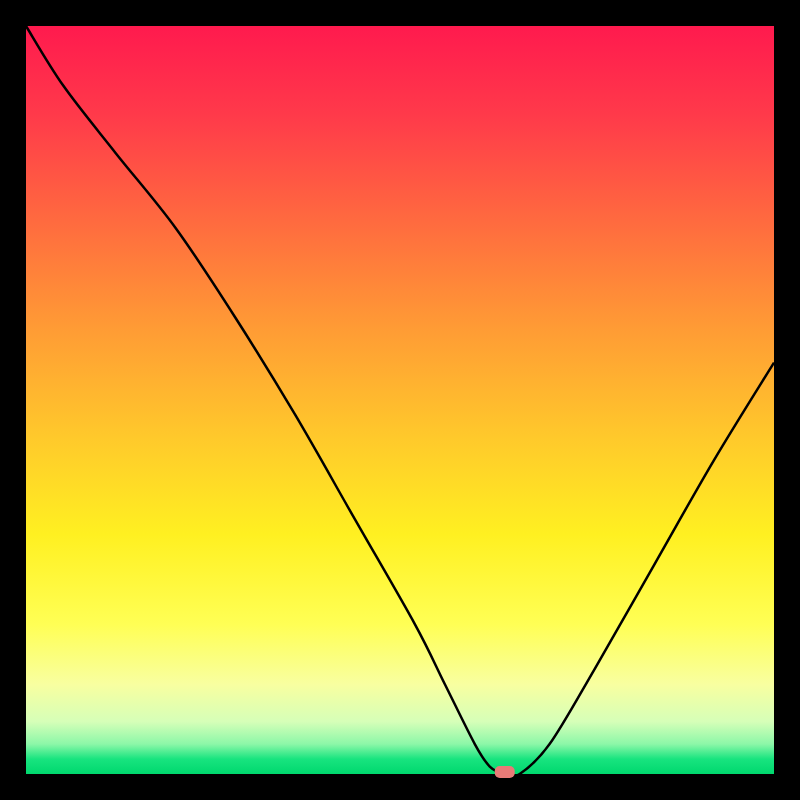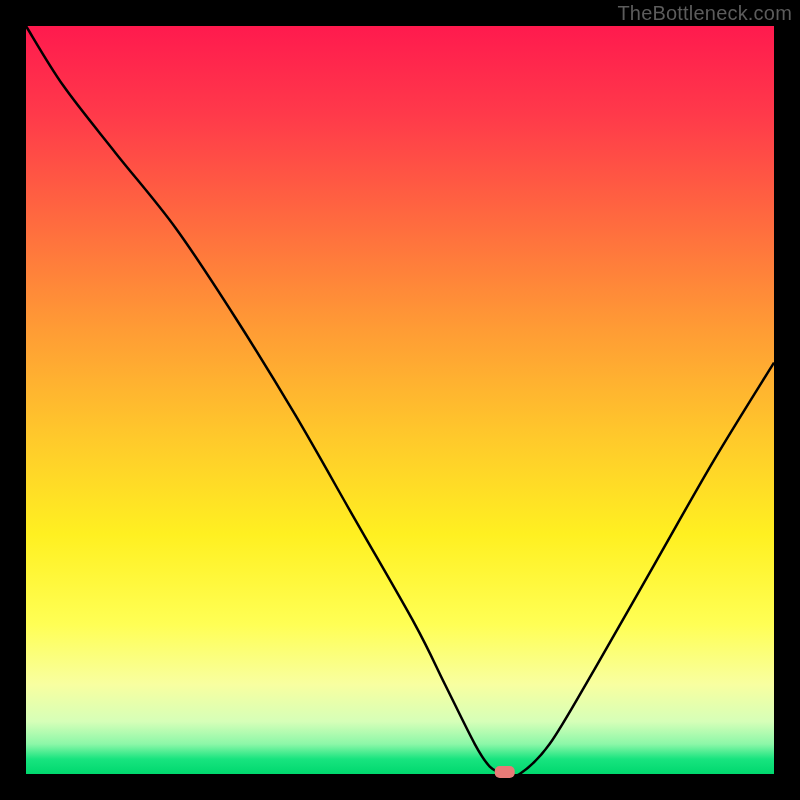--- a/index.html
+++ b/index.html
@@ -67,21 +67,20 @@
   }
   .marker {
     fill: #e97a77;
     stroke: none;
   }
 </style>
 </head>
 <body>
 
 <div class="frame">
-  <div class="watermark">TheBottleneck.com</div>
 
   <div class="plot">
     <div class="gradient-bg"></div>
 
     <svg class="overlay" viewBox="0 0 748 748" preserveAspectRatio="none">
       <path id="curve-path" class="curve" d="M 0 0 C 6.233333333333333 9.97333333333332, 22.439999999999998 38.646666666666576, 37.4 59.83999999999992 C 52.36 81.03333333333326, 71.05999999999999 103.4733333333334, 89.75999999999999 127.16000000000008 C 108.46 150.84666666666678, 129.6533333333333 174.5333333333334, 149.6 201.96000000000004 C 169.54666666666668 229.38666666666668, 189.49333333333337 260.55333333333334, 209.44000000000003 291.72 C 229.38666666666668 322.8866666666667, 249.33333333333331 355.30000000000007, 269.28 388.96000000000004 C 289.22666666666663 422.62, 309.17333333333335 458.7733333333333, 329.12 493.67999999999995 C 349.06666666666666 528.5866666666666, 374 570.9733333333334, 388.96000000000004 598.4 C 403.9200000000001 625.8266666666666, 408.90666666666675 638.2933333333333, 418.88000000000005 658.24 C 428.85333333333335 678.1866666666667, 441.32000000000005 704.3666666666667, 448.8 718.08 C 456.28 731.7933333333334, 458.7733333333333 735.5333333333333, 463.76 740.52 C 468.74666666666667 745.5066666666667, 473.73333333333335 746.7533333333333, 478.72 748 C 483.7066666666667 749.2466666666667, 486.2 752.9866666666667, 493.68 748 C 501.16 743.0133333333333, 511.1333333333333 735.5333333333334, 523.6 718.08 C 536.0666666666667 700.6266666666667, 551.0266666666666 673.2, 568.48 643.28 C 585.9333333333334 613.3599999999999, 608.3733333333332 573.4666666666666, 628.3199999999999 538.56 C 648.2666666666667 503.6533333333333, 668.2133333333334 467.5, 688.1600000000001 433.84000000000003 C 708.1066666666668 400.18000000000006, 738.0266666666666 352.8066666666666, 748 336.59999999999997"></path>
       <rect id="opt-marker" class="marker" rx="5" ry="5" width="20" height="12" x="468.72" y="740"></rect>
     </svg>
   </div>
 </div>

